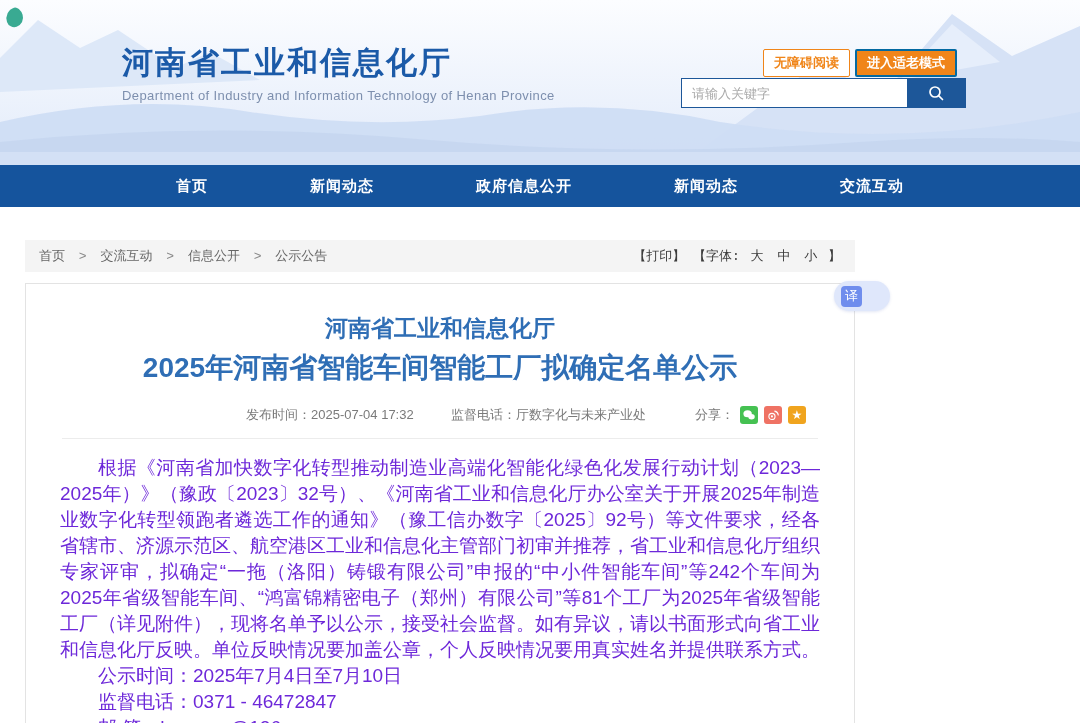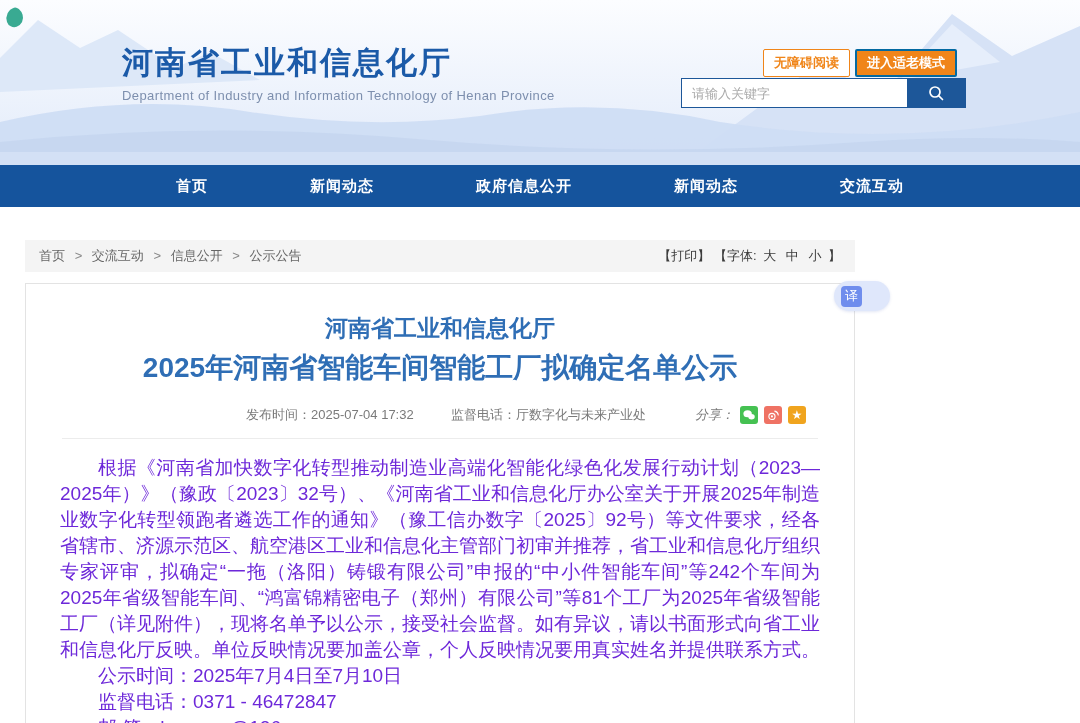--- a/index.html
+++ b/index.html
@@ -31,38 +31,38 @@
 
   
   .navbar { width:1080px; height:42px; background:#15549d; }
   .nav-inner { width:830px; margin:0 auto; height:42px; display:flex;
     justify-content:space-around; align-items:center; }
   .nav-item { color:#fff; font-size:15px; font-weight:bold; cursor:pointer;
     letter-spacing:1px; }
 
   
   .breadcrumb-row { width:830px; margin:33px auto 0; height:32px; background:#f4f4f4;
-    display:flex; justify-content:space-between; align-items:center; padding:0 14px; }
+    display:flex; justify-content:space-between; align-items:center; padding:0 14px;font-family:Liberation Mono, monospace; }
   .crumbs { font-size:13px; color:#666; }
   .crumbs .crumb { cursor:pointer; }
   .crumbs .sep { margin:0 6px; color:#888; }
   .toolbar { font-size:13px; color:#3c3c3c; }
   .toolbar .tool { cursor:pointer; }
   .toolbar .fs { cursor:pointer; margin:0 3px; }
 
   
   .card { width:830px; margin:11px auto 0; background:#fff; border:1px solid #e3e3e3;
     height:445px; padding:26px 34px 0; position:relative; }
   .title-1, .title-2 { text-align:center; color:#2f6eb5; font-weight:bold; }
   .title-1 { font-size:23px; line-height:36px; }
   .title-2 { font-size:28px; line-height:44px; }
   .meta { position:relative; margin-top:16px; height:22px; text-align:center;
     font-size:13px; color:#7a7a7a; }
   .meta .lbl { color:#7a7a7a;margin-left:12px; }
-  .share { position:absolute; right:14px; top:0; display:flex; align-items:center; gap:6px;font-style:italic; }
+  .share { position:absolute; right:14px; top:0; display:flex; align-items:center; gap:6px; }
   .share-icon { width:18px; height:18px; border-radius:3px; display:flex;
     align-items:center; justify-content:center; cursor:pointer; color:#fff;
     font-size:12px; line-height:18px; }
   .divider { border-bottom:1px solid #ececec; margin:10px 2px 0; }
   .article-body { padding-top:16px; font-size:19px; color:#6d28d9; line-height:26px; }
   .article-body p { text-indent:2em; text-align:justify; }
   .article-body .line { margin-top:0; }
 
   
   .translate-float { position:absolute; right:-10px; top:281px; width:56px; height:30px;

